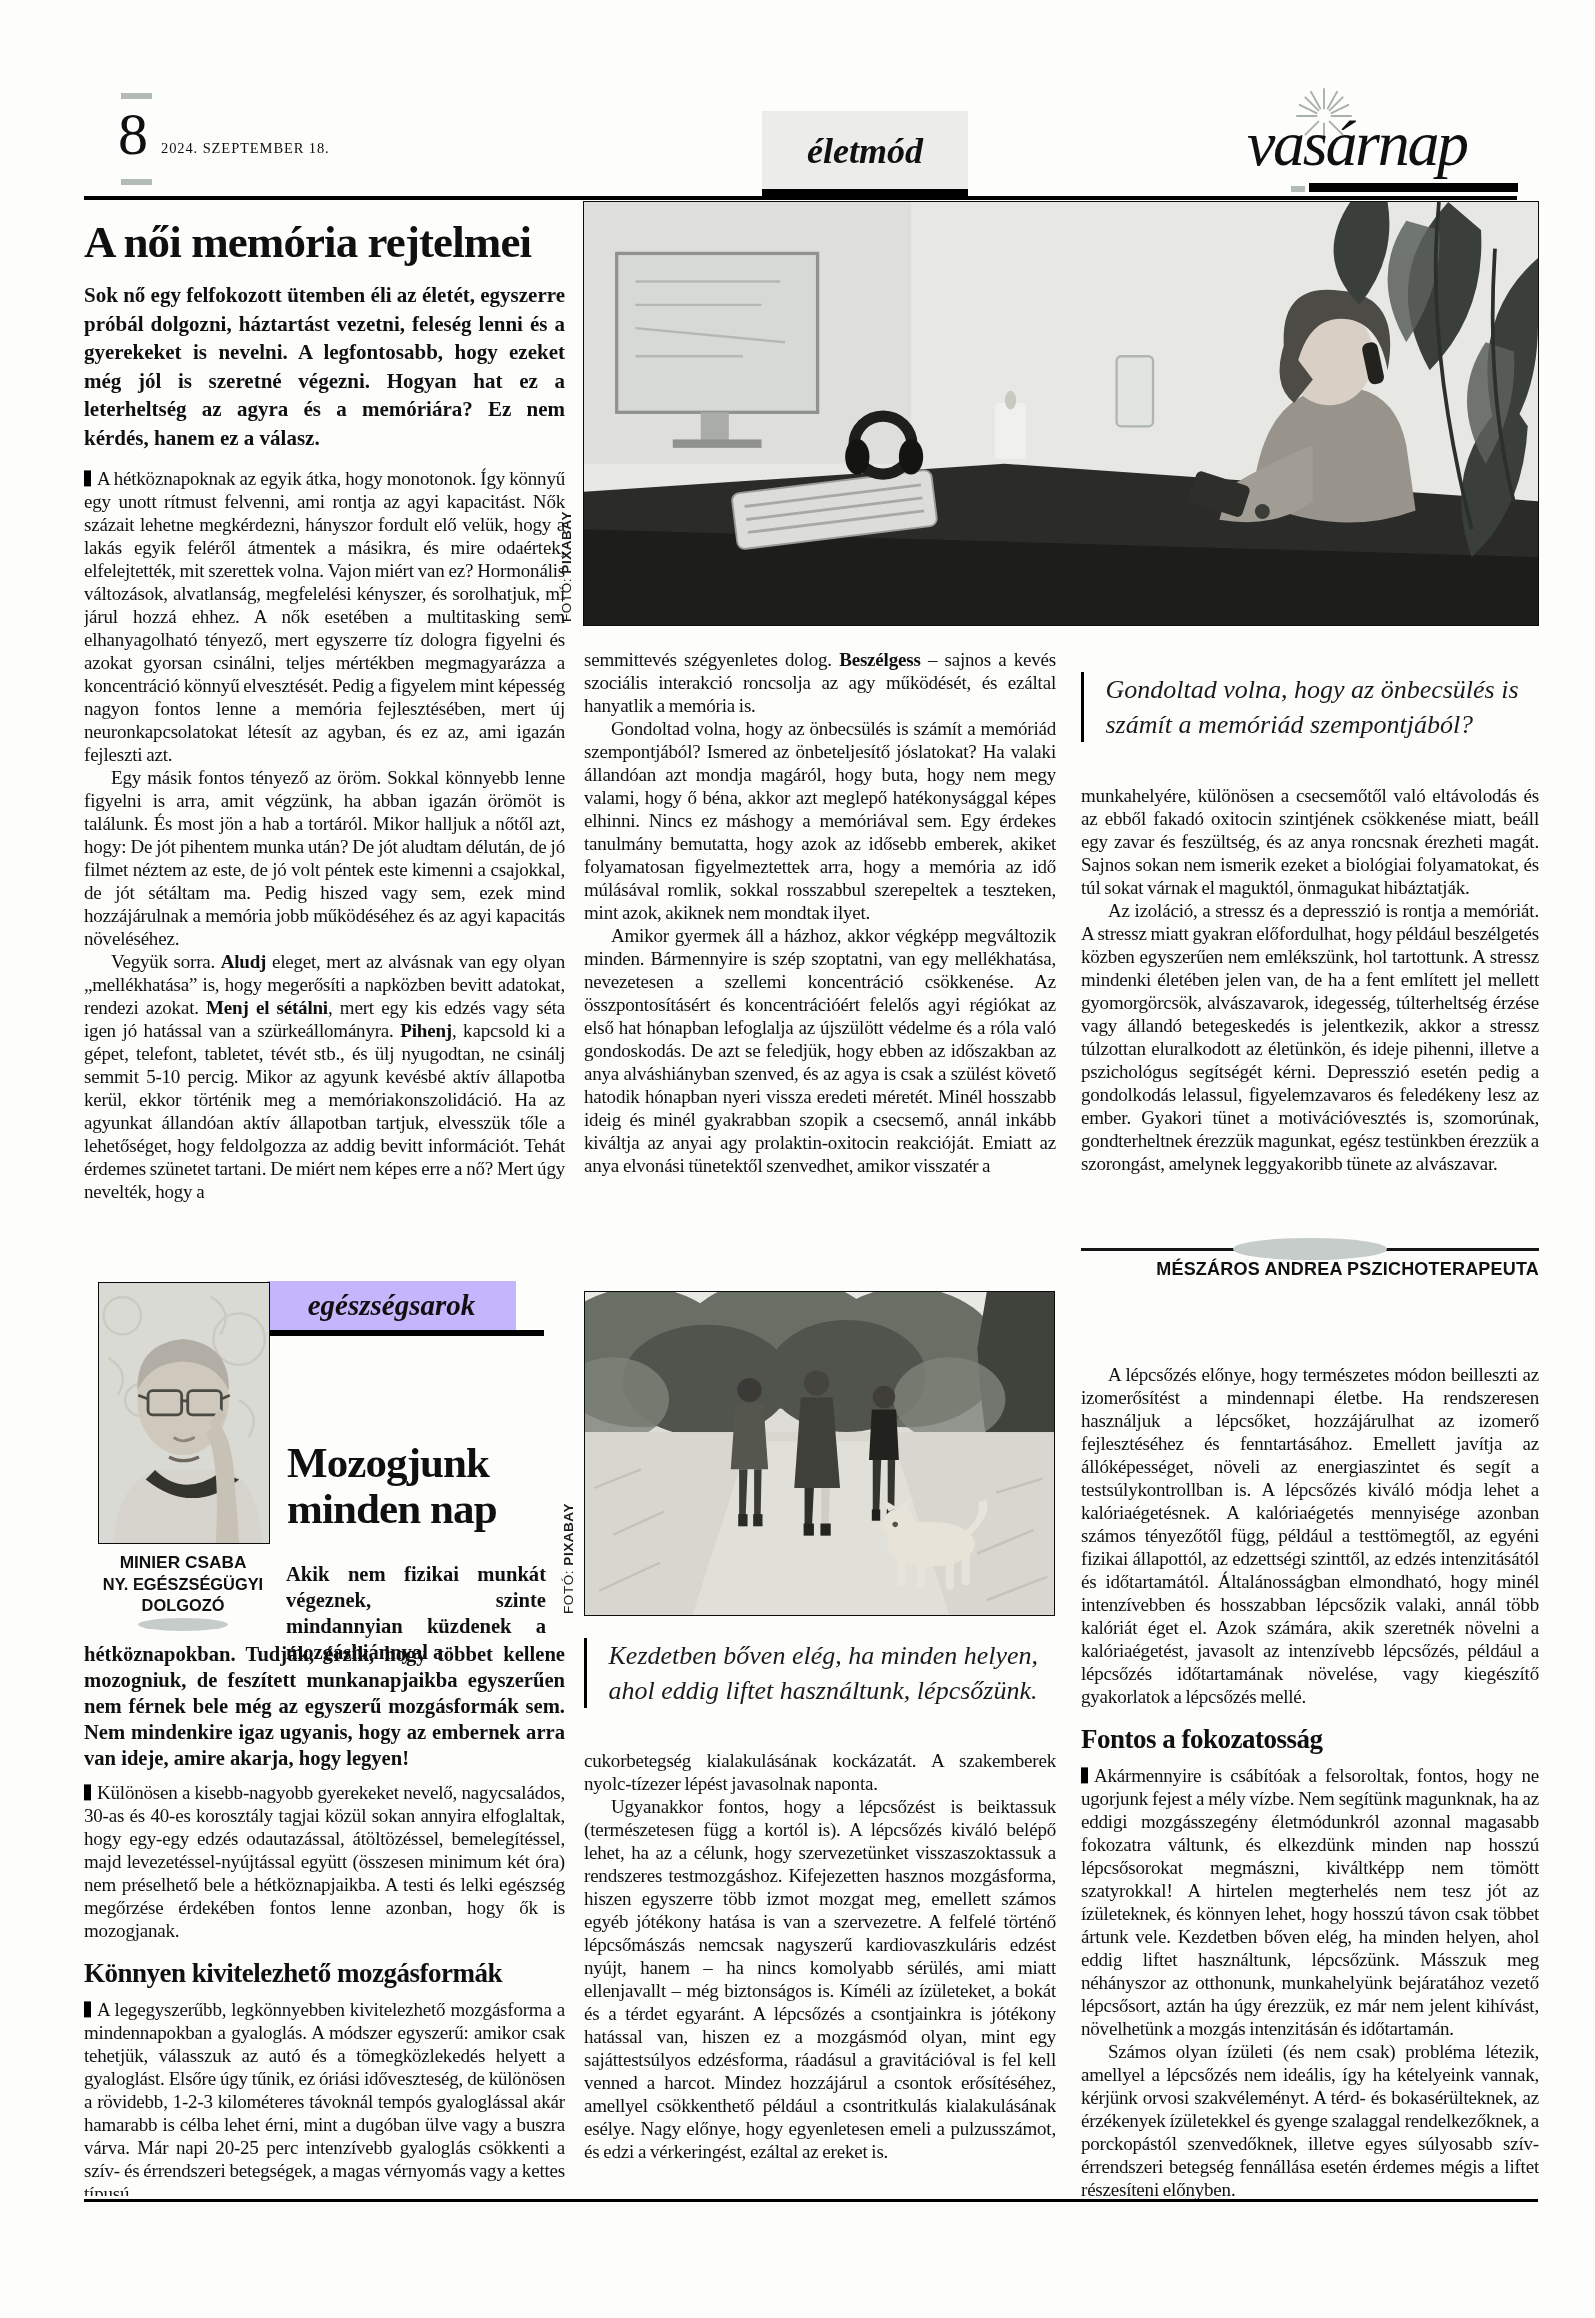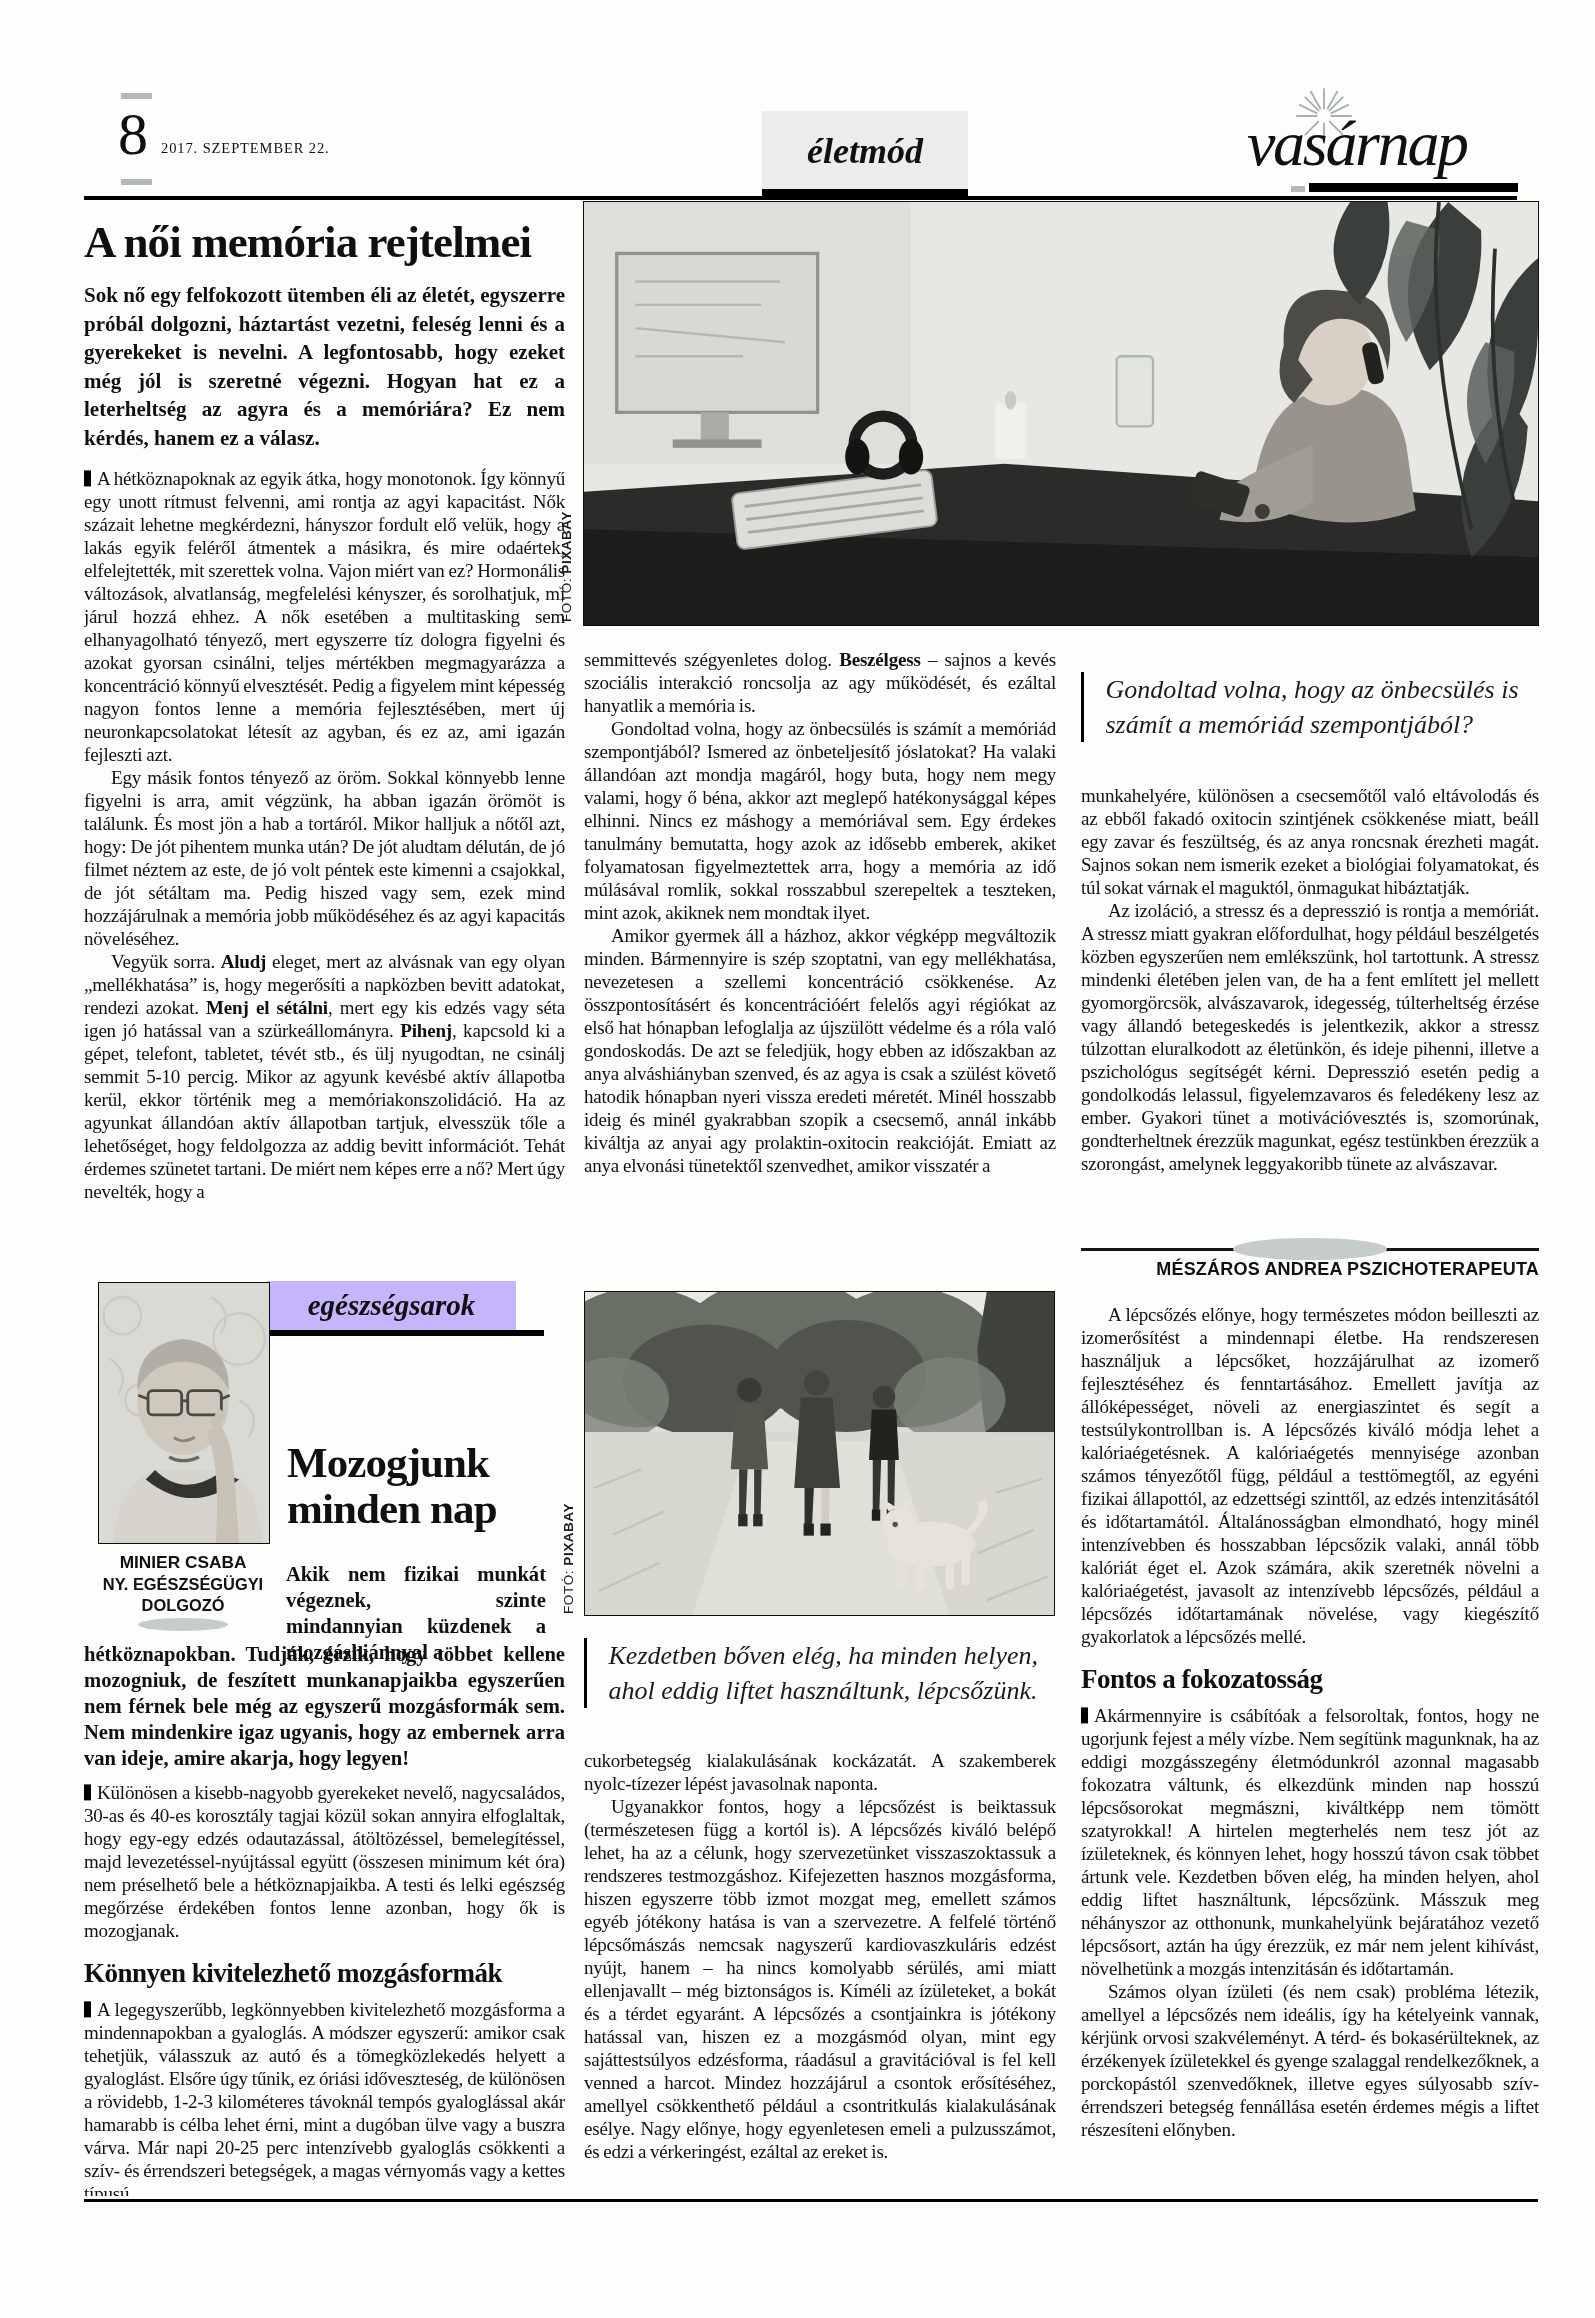--- a/index.html
+++ b/index.html
@@ -43,21 +43,21 @@
   .bottom-rule{background:#000;}
 </style>
 </head>
 <body>
 
 <div id="page">
 
   <div class="abs gray-tick" style="left:121px;top:93px;width:31px;height:5.6px;"></div>
   <div class="abs pagenum" style="left:118px;top:104px;">8</div>
   <div class="abs gray-tick" style="left:121px;top:179px;width:31px;height:5.6px;"></div>
-  <div class="abs date" style="left:161px;top:140px;">2017. SZEPTEMBER 22.</div>
+  <div class="abs date" style="left:161px;top:140px;">2024. SZEPTEMBER 18.</div>
 
   <div class="abs section-badge" style="left:762px;top:111px;">
     <span>életmód</span>
   </div>
   <div class="abs badge-rule" style="left:762px;top:189px;width:206px;height:7px;"></div>
 
   <svg class="abs" style="left:1296px;top:88px;" width="56" height="56" viewBox="0 0 120 120">
     <g stroke="#a7b0ab" stroke-width="4" stroke-linecap="round">
       <line x1="60" y1="2" x2="60" y2="44"></line>
         <line x1="60" y1="76" x2="60" y2="118"></line>
@@ -292,21 +292,21 @@
     <span>FOTÓ: </span><span class="b">PIXABAY</span>
   </div>
 
   <div class="abs pullquote" style="left:584px;top:1638px;width:439px;">Kezdetben bőven elég, ha minden helyen, ahol eddig liftet használtunk, lépcsőzünk.</div>
 
   <div class="abs colbox" style="left:584px;top:1749px;width:472px;height:445px;">
       <p class="para"><span>cukorbetegség kialakulásának kockázatát. A szakemberek nyolc-tízezer lépést javasolnak naponta.</span></p>
       <p class="para ind"><span>Ugyanakkor fontos, hogy a lépcsőzést is beiktassuk (természetesen függ a kortól is). A lépcsőzés kiváló belépő lehet, ha az a célunk, hogy szervezetünket visszaszoktassuk a rendszeres testmozgáshoz. Kifejezetten hasznos mozgásforma, hiszen egyszerre több izmot mozgat meg, emellett számos egyéb jótékony hatása is van a szervezetre. A felfelé történő lépcsőmászás nemcsak nagyszerű kardiovaszkuláris edzést nyújt, hanem – ha nincs komolyabb sérülés, ami miatt ellenjavallt – még biztonságos is. Kíméli az ízületeket, a bokát és a térdet egyaránt. A lépcsőzés a csontjainkra is jótékony hatással van, hiszen ez a mozgásmód olyan, mint egy sajáttestsúlyos edzésforma, ráadásul a gravitációval is fel kell venned a harcot. Mindez hozzájárul a csontok erősítéséhez, amellyel csökkenthető például a csontritkulás kialakulásának esélye. Nagy előnye, hogy egyenletesen emeli a pulzusszámot, és edzi a vérkeringést, ezáltal az ereket is.</span></p>
     </div>
 
-  <div class="abs colbox" style="left:1081px;top:1303px;width:458px;height:891px;">
+  <div class="abs colbox" style="left:1081px;top:1363px;width:458px;height:891px;">
     <div>
         <p class="para ind"><span>A lépcsőzés előnye, hogy természetes módon beilleszti az izomerősítést a mindennapi életbe. Ha rendszeresen használjuk a lépcsőket, hozzájárulhat az izomerő fejlesztéséhez és fenntartásához. Emellett javítja az állóképességet, növeli az energiaszintet és segít a testsúlykontrollban is. A lépcsőzés kiváló módja lehet a kalóriaégetésnek. A kalóriaégetés mennyisége azonban számos tényezőtől függ, például a testtömegtől, az egyéni fizikai állapottól, az edzettségi szinttől, az edzés intenzitásától és időtartamától. Általánosságban elmondható, hogy minél intenzívebben és hosszabban lépcsőzik valaki, annál több kalóriát éget el. Azok számára, akik szeretnék növelni a kalóriaégetést, javasolt az intenzívebb lépcsőzés, például a lépcsőzés időtartamának növelése, vagy kiegészítő gyakorlatok a lépcsőzés mellé.</span></p>
       </div>
     <h3 class="subhead">Fontos a fokozatosság</h3>
     <div>
         <p class="para"><span class="pmark"></span><span>Akármennyire is csábítóak a felsoroltak, fontos, hogy ne ugorjunk fejest a mély vízbe. Nem segítünk magunknak, ha az eddigi mozgásszegény életmódunkról azonnal magasabb fokozatra váltunk, és elkezdünk minden nap hosszú lépcsősorokat megmászni, kiváltképp nem tömött szatyrokkal! A hirtelen megterhelés nem tesz jót az ízületeknek, és könnyen lehet, hogy hosszú távon csak többet ártunk vele. Kezdetben bőven elég, ha minden helyen, ahol eddig liftet használtunk, lépcsőzünk. Másszuk meg néhányszor az otthonunk, munkahelyünk bejáratához vezető lépcsősort, aztán ha úgy érezzük, ez már nem jelent kihívást, növelhetünk a mozgás intenzitásán és időtartamán.</span></p>
         <p class="para ind"><span>Számos olyan ízületi (és nem csak) probléma létezik, amellyel a lépcsőzés nem ideális, így ha kételyeink vannak, kérjünk orvosi szakvéleményt. A térd- és bokasérülteknek, az érzékenyek ízületekkel és gyenge szalaggal rendelkezőknek, a porckopástól szenvedőknek, illetve egyes súlyosabb szív-érrendszeri betegség fennállása esetén érdemes mégis a liftet részesíteni előnyben.</span></p>
       </div>
   </div>
 

